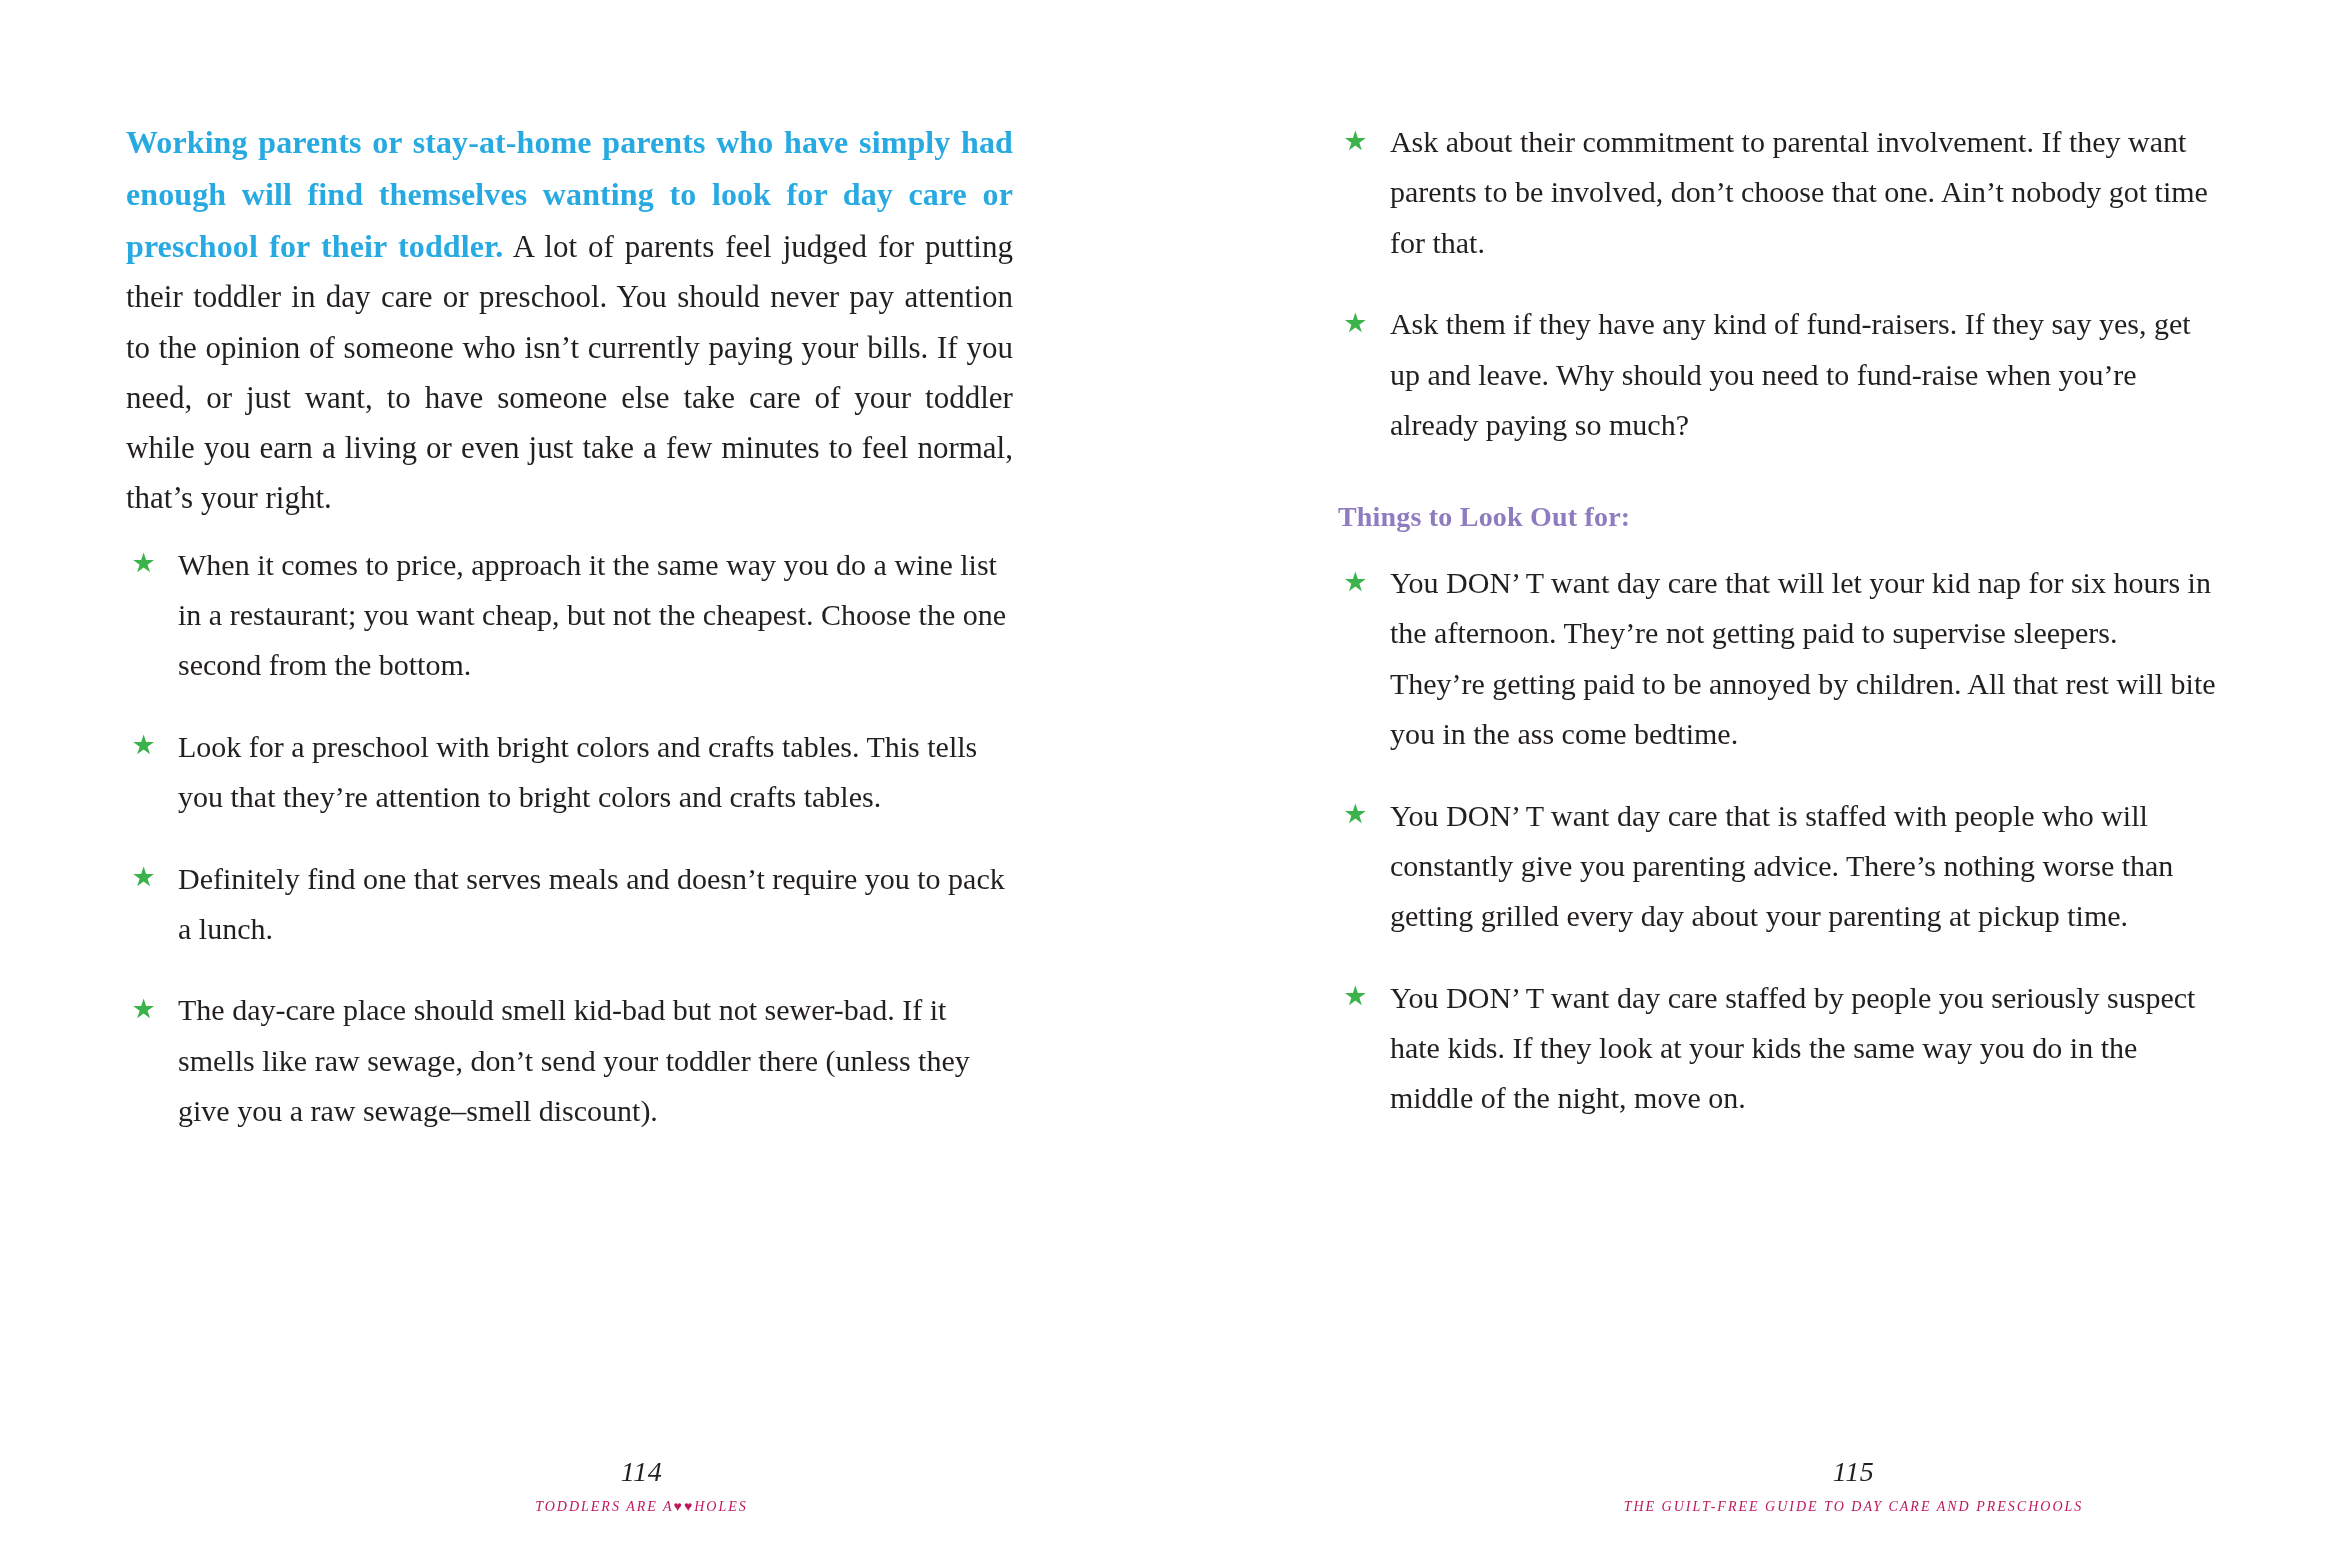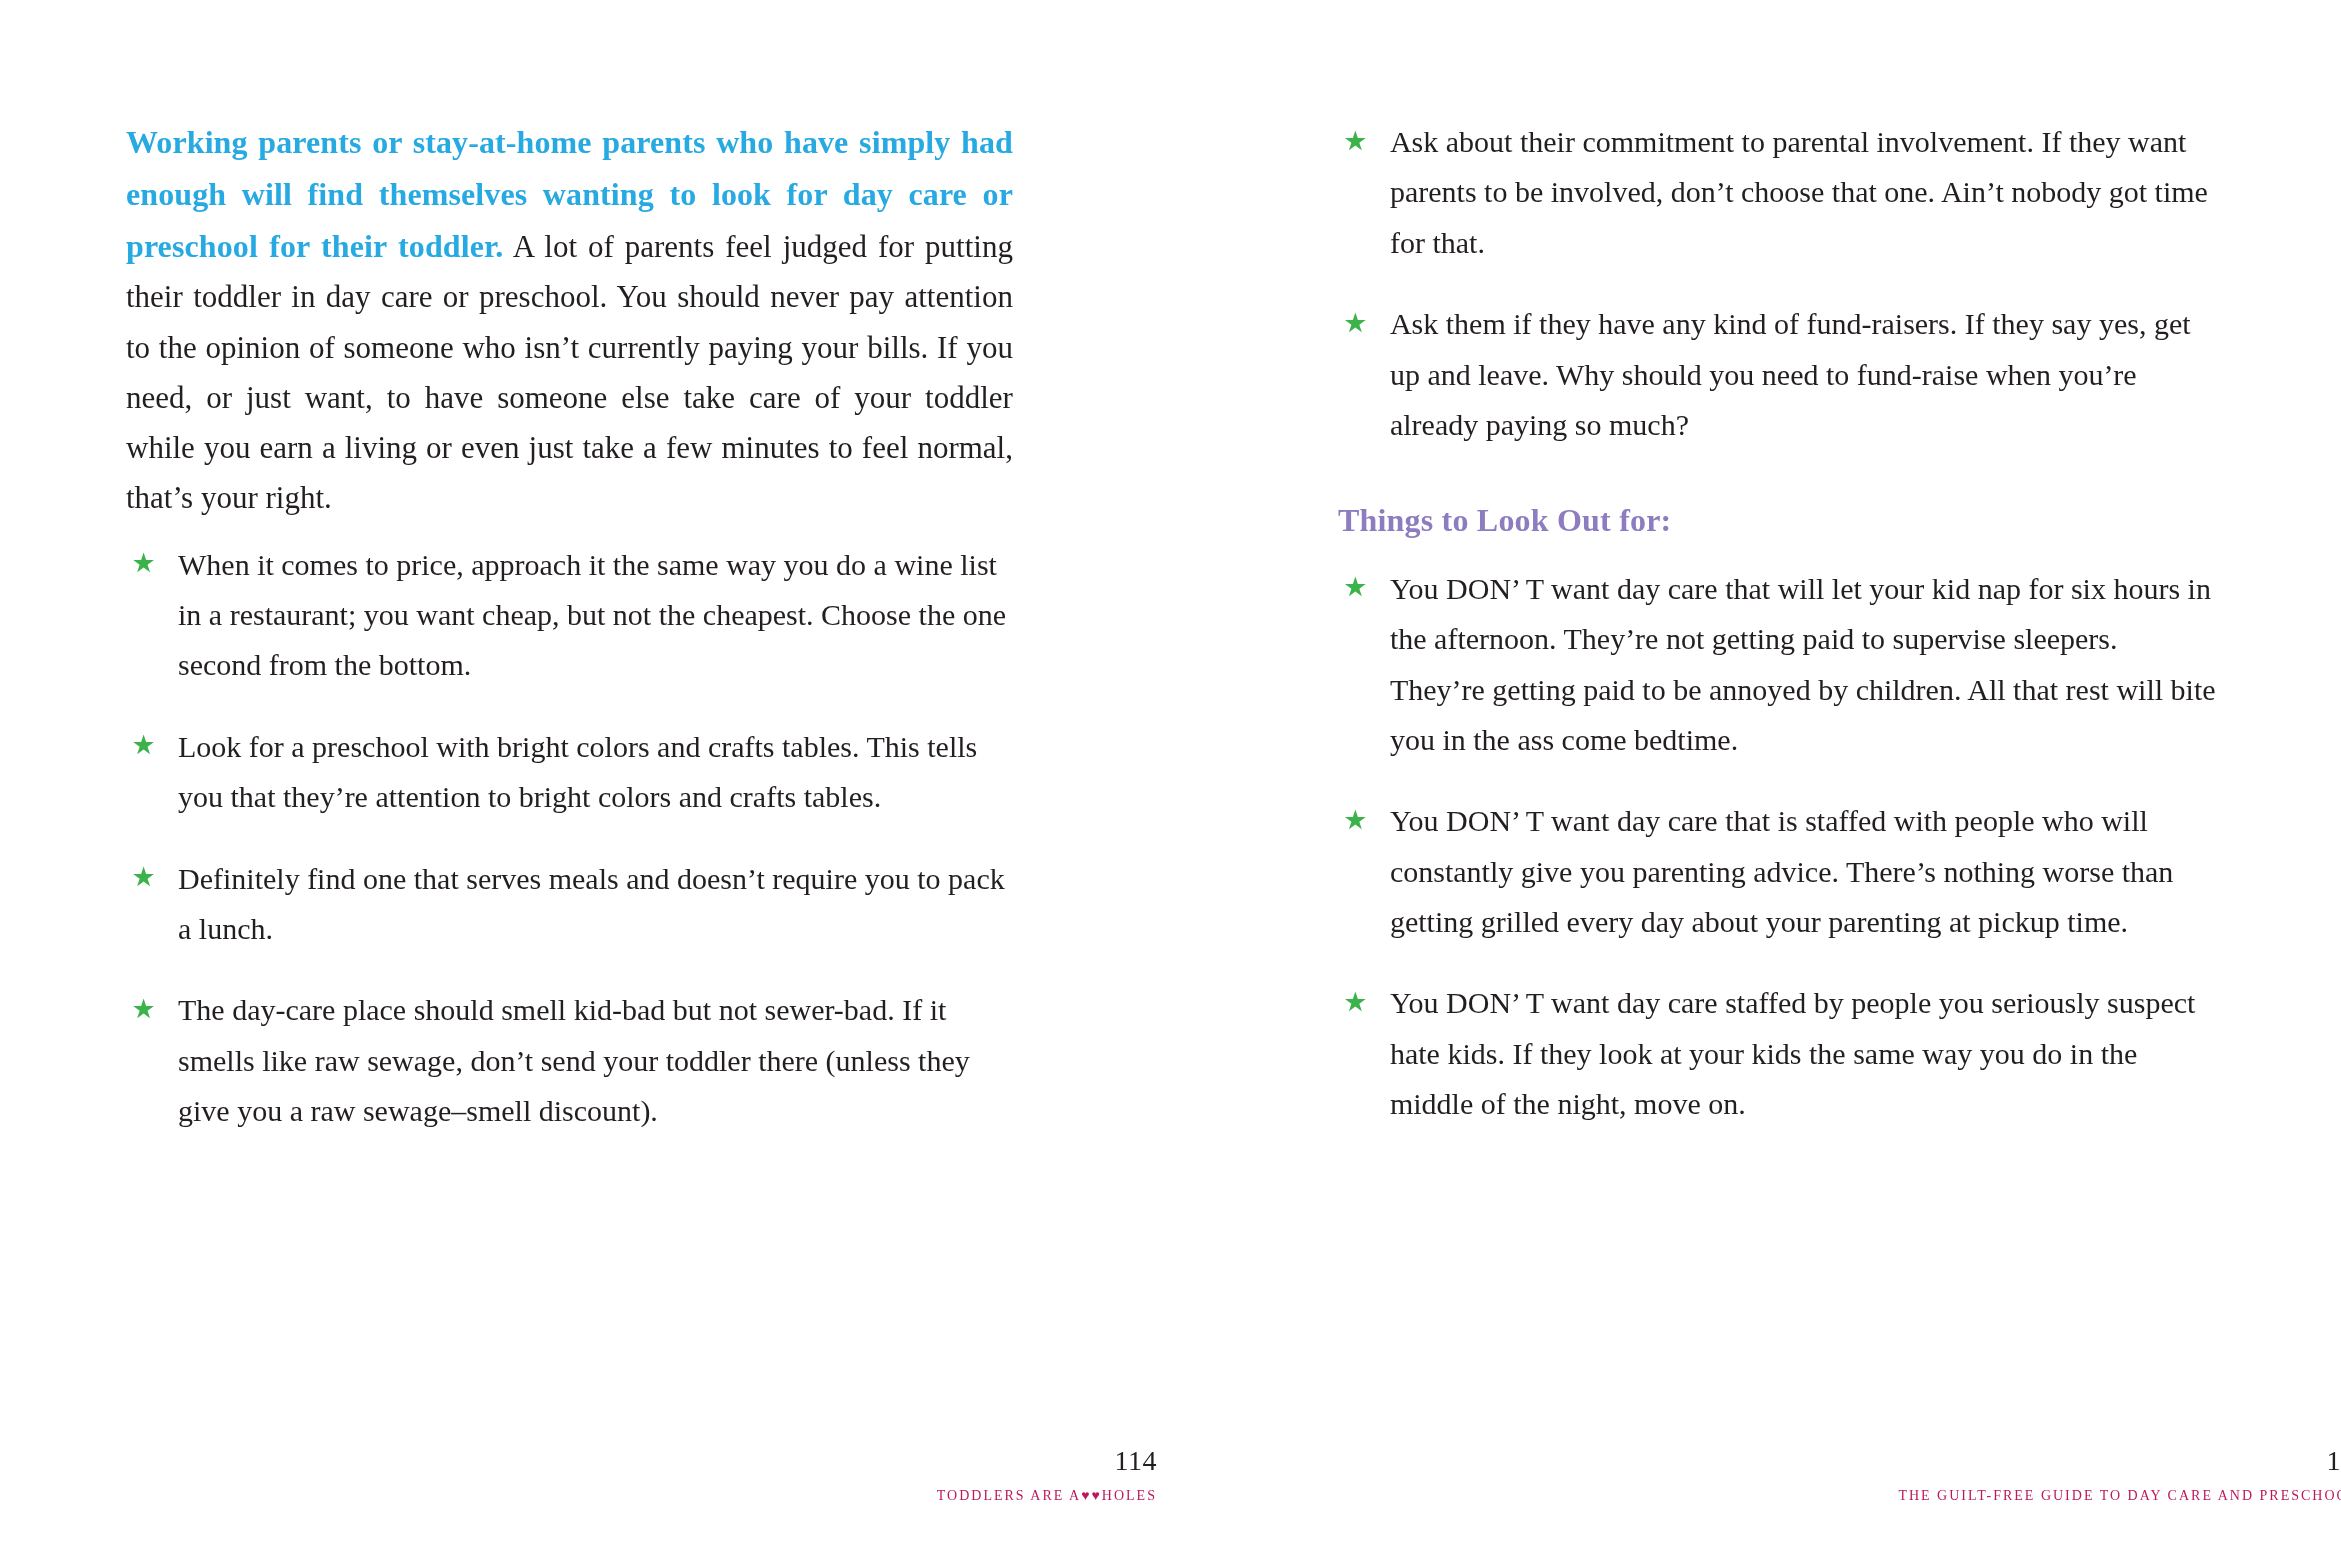--- a/index.html
+++ b/index.html
@@ -49,21 +49,21 @@
   }
   .lead-in {
     color: #27a9e1;
     font-weight: bold;
     font-size: 32px;
     letter-spacing: 0.1px;
   }
 
   h2.section-head {
     color: #8d7cc0;
-    font-size: 32px;
+    font-size: 28px;
     font-weight: bold;
     line-height: 1.45;
     margin: 50px 0 20px 0;
     letter-spacing: 0.2px;
   }
   .page-right h2.section-head {
     margin-top: 47px;
   }
 
   ul.star-list {
@@ -86,24 +86,25 @@
     left: 5.4px;
     top: 3.6px;
     color: #3bb34a;
     font-size: 27px;
     line-height: 1.5;
   }
 
   
   .page-footer {
     position: absolute;
-    bottom: 21px;
+    bottom: 10px;
     left: 0;
     width: 100%;
-    text-align: right;
+    text-align: center;
+    font-style: italic;
   }
   .page-left .page-footer { padding-right: 144px; }
   .page-right .page-footer { padding-left: 153px; }
   .folio {
     font-size: 28px;
     color: #231f20;
     letter-spacing: 0.5px;
     margin-bottom: 10.8px;
   }
   .running-head {

